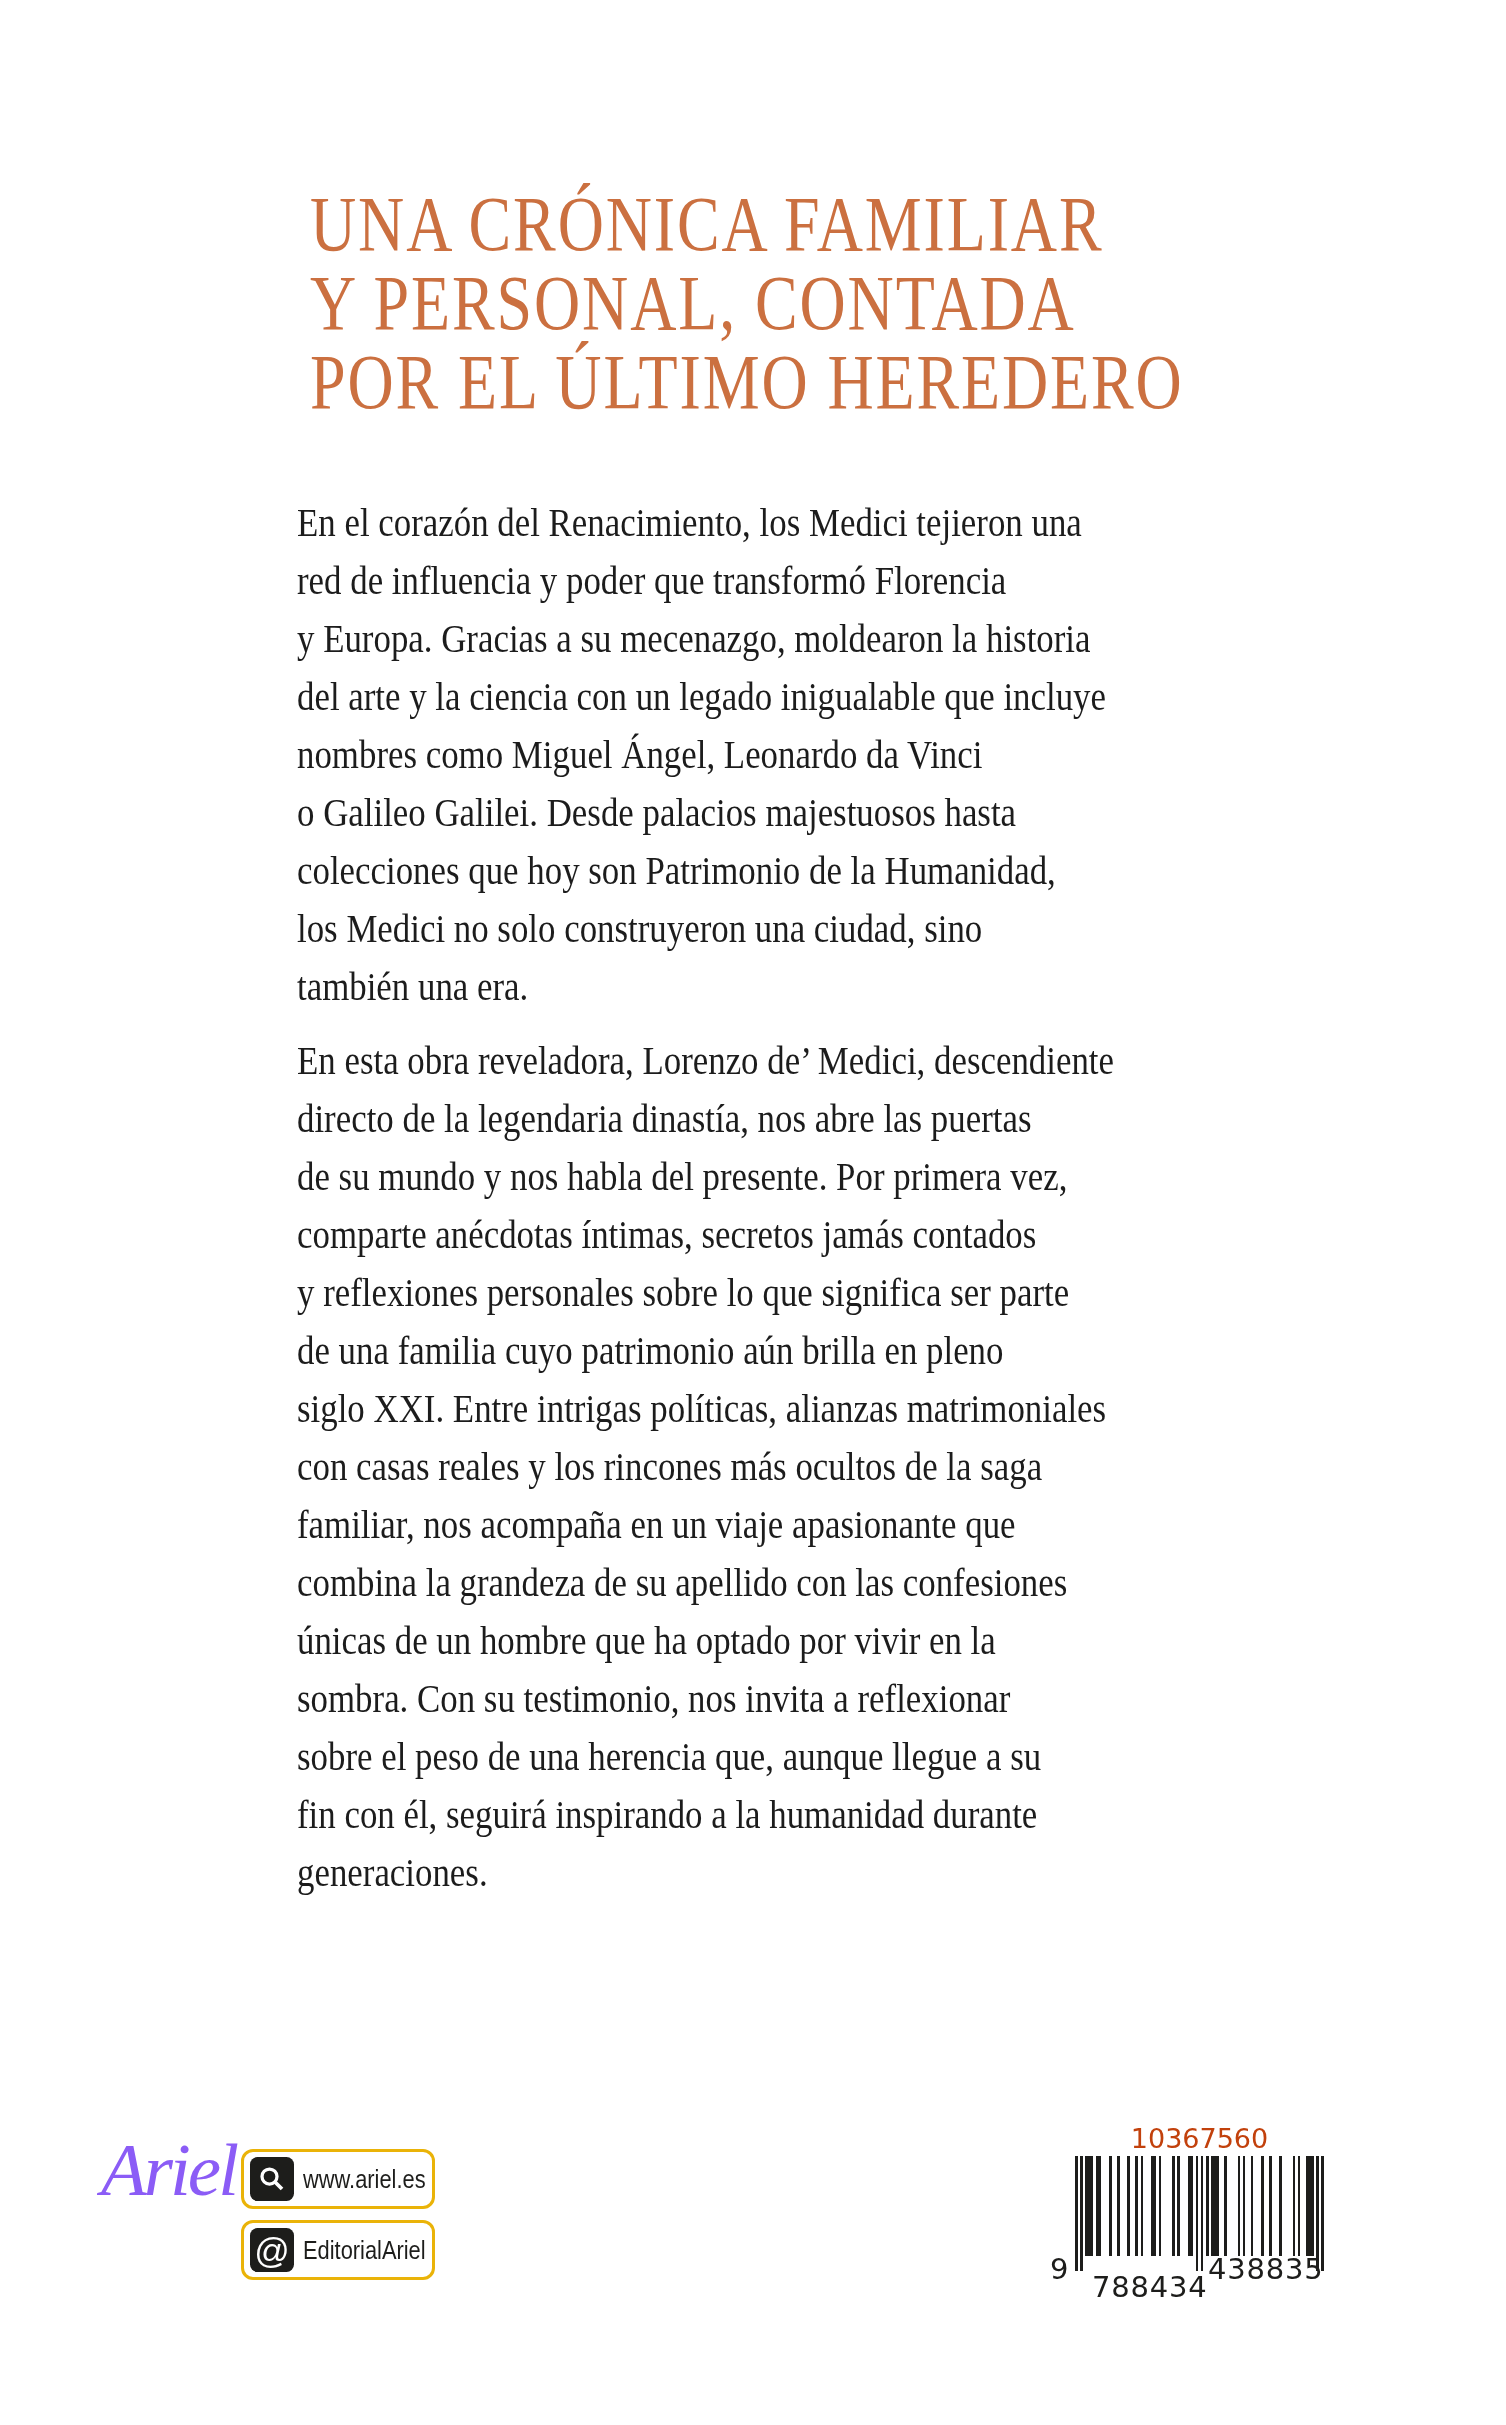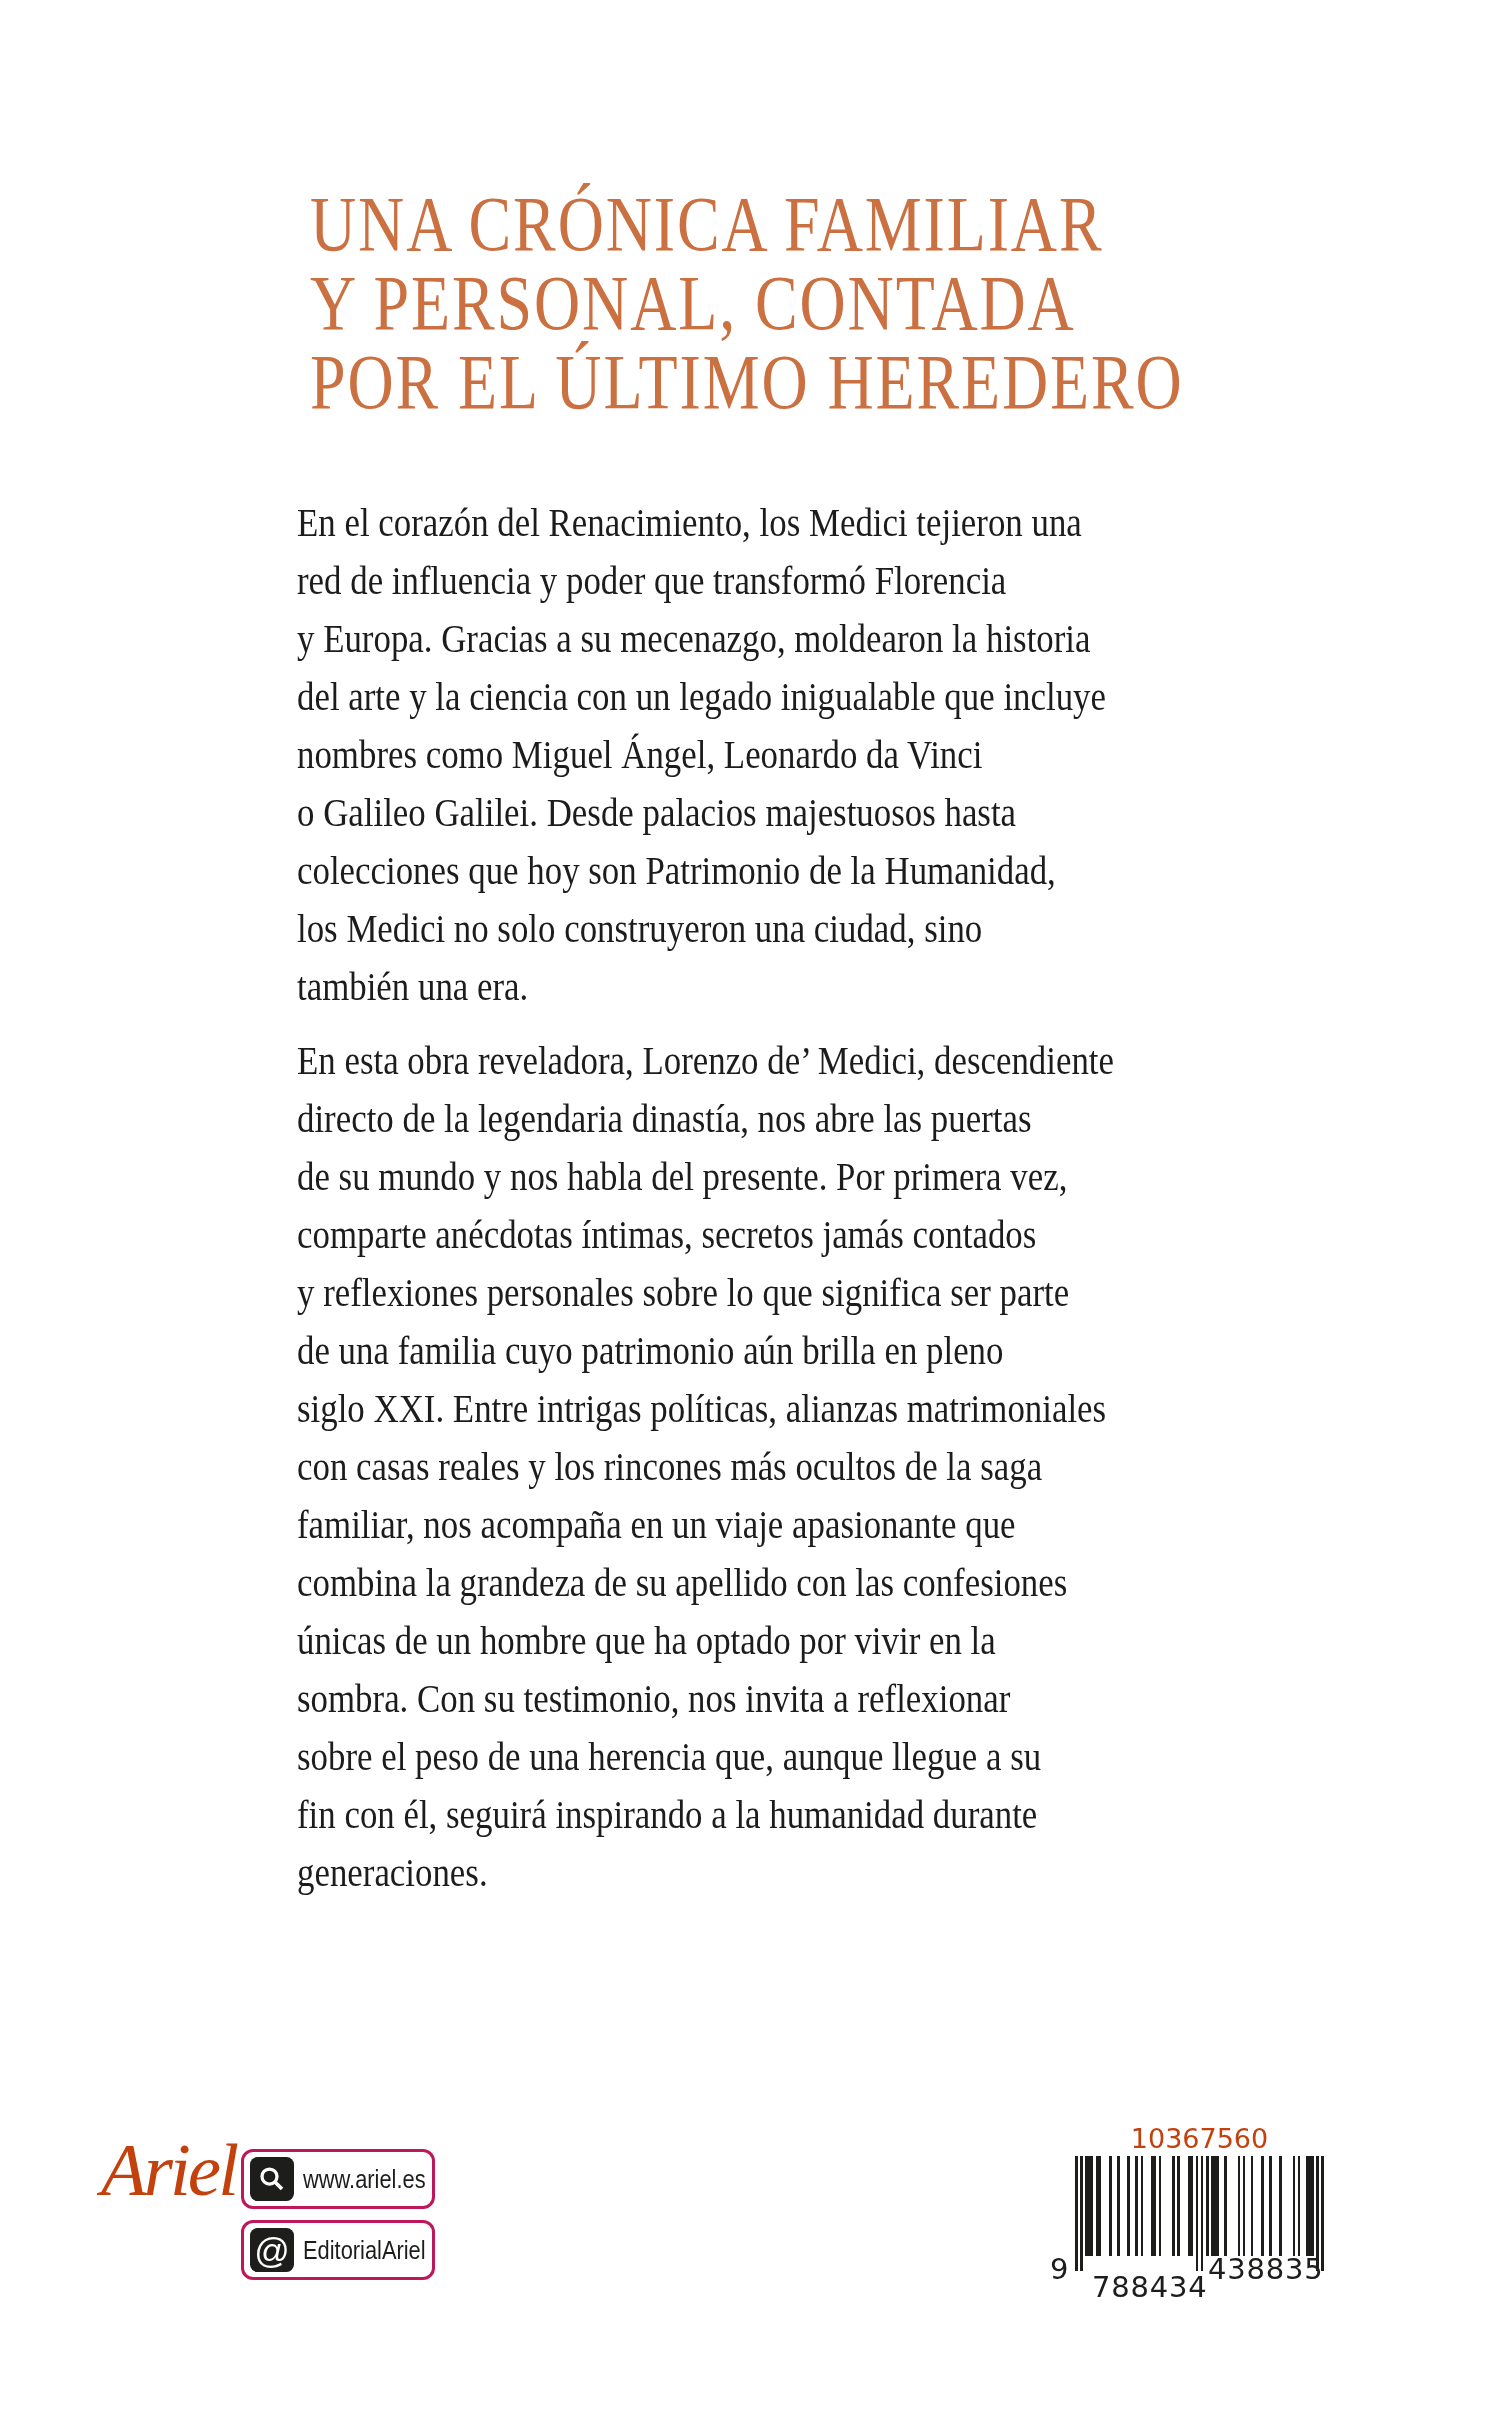--- a/index.html
+++ b/index.html
@@ -37,33 +37,33 @@
 
   
   .publisher-logo {
     position:absolute;
     left:101px; top:2132px;
     font-family:"Liberation Serif", serif;
     font-style:italic;
     font-size:75px;
     line-height:75px;
     letter-spacing:-3px;
-    color:#c2410c;
+    color:#8b5cf6;
   }
 
   
   .social-stack {
     position:absolute;
     left:241px; top:2149px;
     display:flex; flex-direction:column; gap:11.3px;
   }
   .social-box {
     box-sizing:border-box;
     width:194px; height:60px;
-    border:3px solid #be185d;
+    border:3px solid #eab308;
     border-radius:12px;
     background:#ffffff;
     display:flex; align-items:center; gap:9px;
     padding:0 6px;
   }
   .social-icon {
     flex:0 0 auto;
     width:44px; height:44px;
     background:#1d1d1b;
     border-radius:7.5px;

